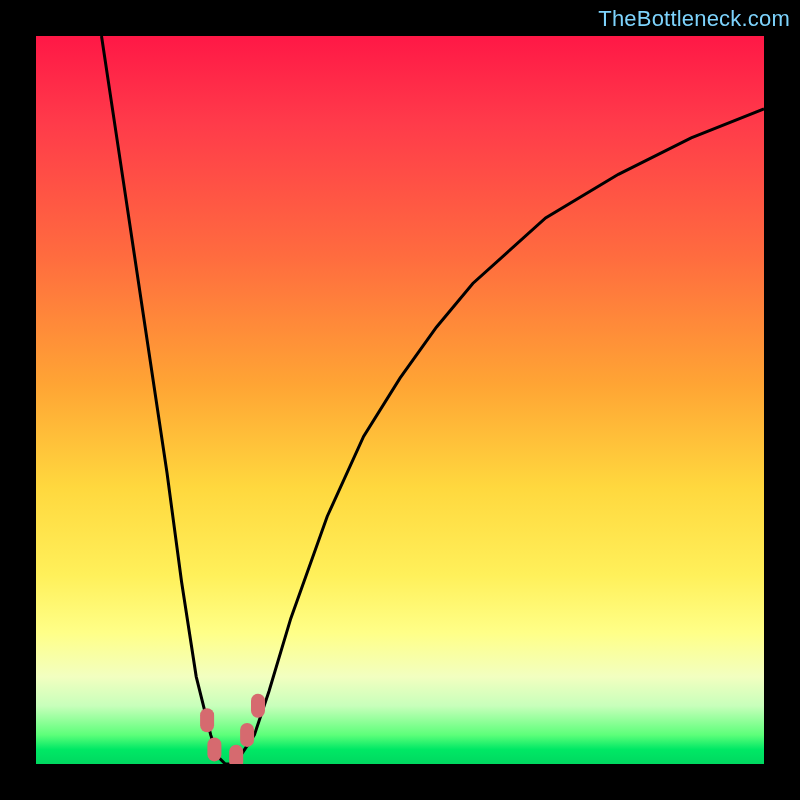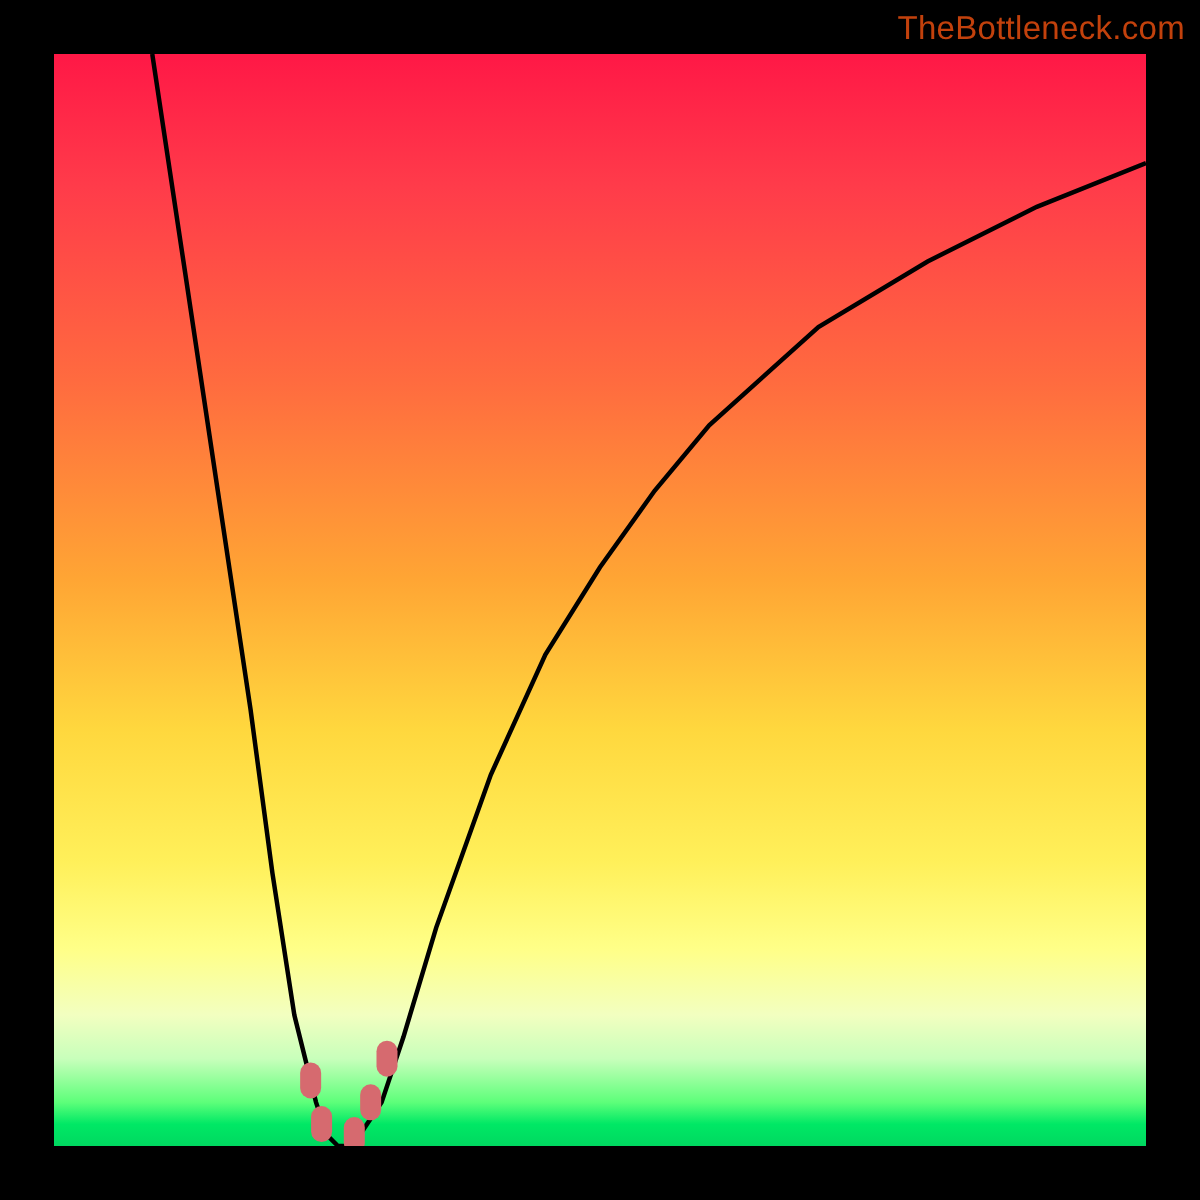--- a/index.html
+++ b/index.html
@@ -37,21 +37,21 @@
       #c8ffbb 92%,
       #5dff7a 96%,
       #00e865 98%,
       #00d860 100%
     );
   }
   .watermark {
     position: absolute;
     top: 6px;
     right: 10px;
-    color: #c2410c;
+    color: #7dd3fc;
     font-size: 22px;
     font-weight: 500;
     letter-spacing: 0.2px;
   }
   svg.curve {
     position: absolute;
     left: 0;
     top: 0;
     width: 728px;
     height: 728px;

